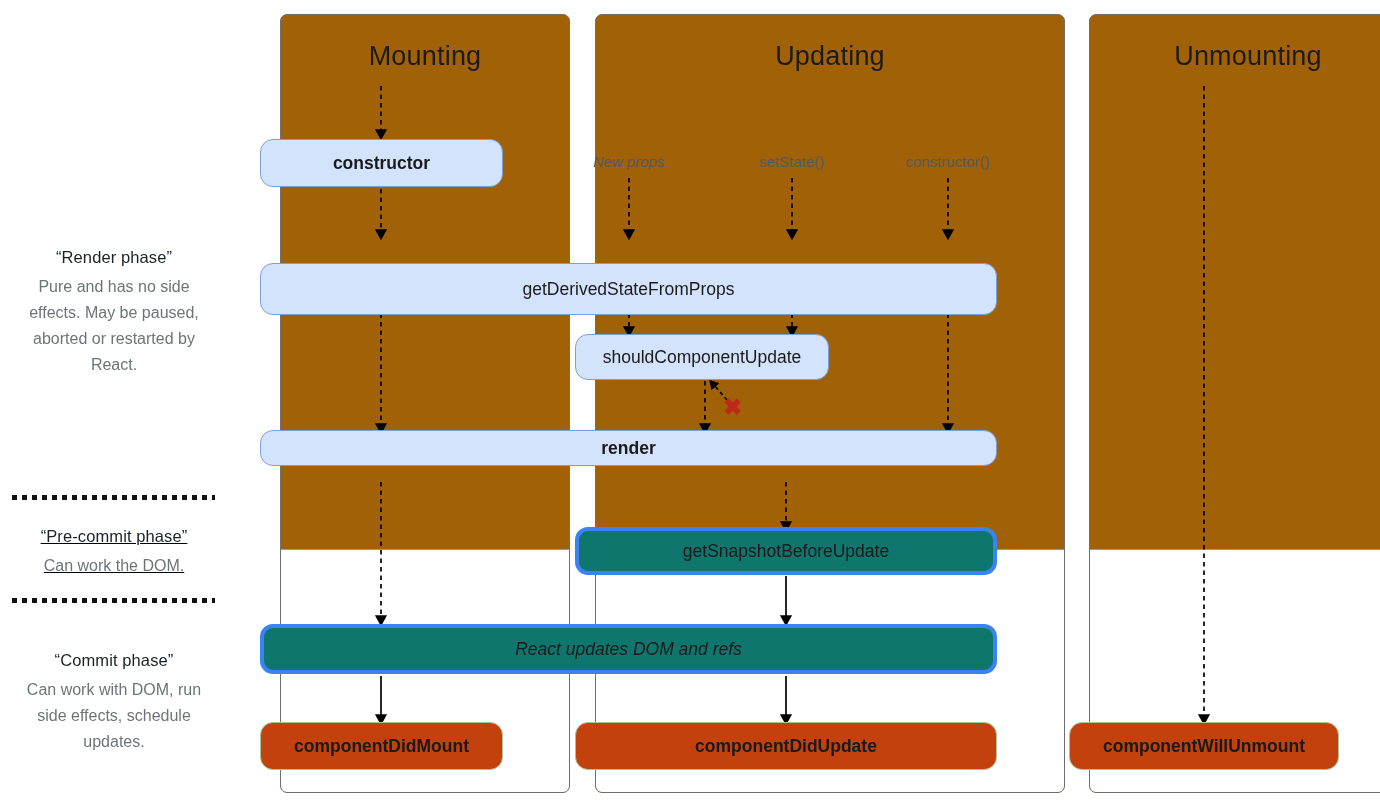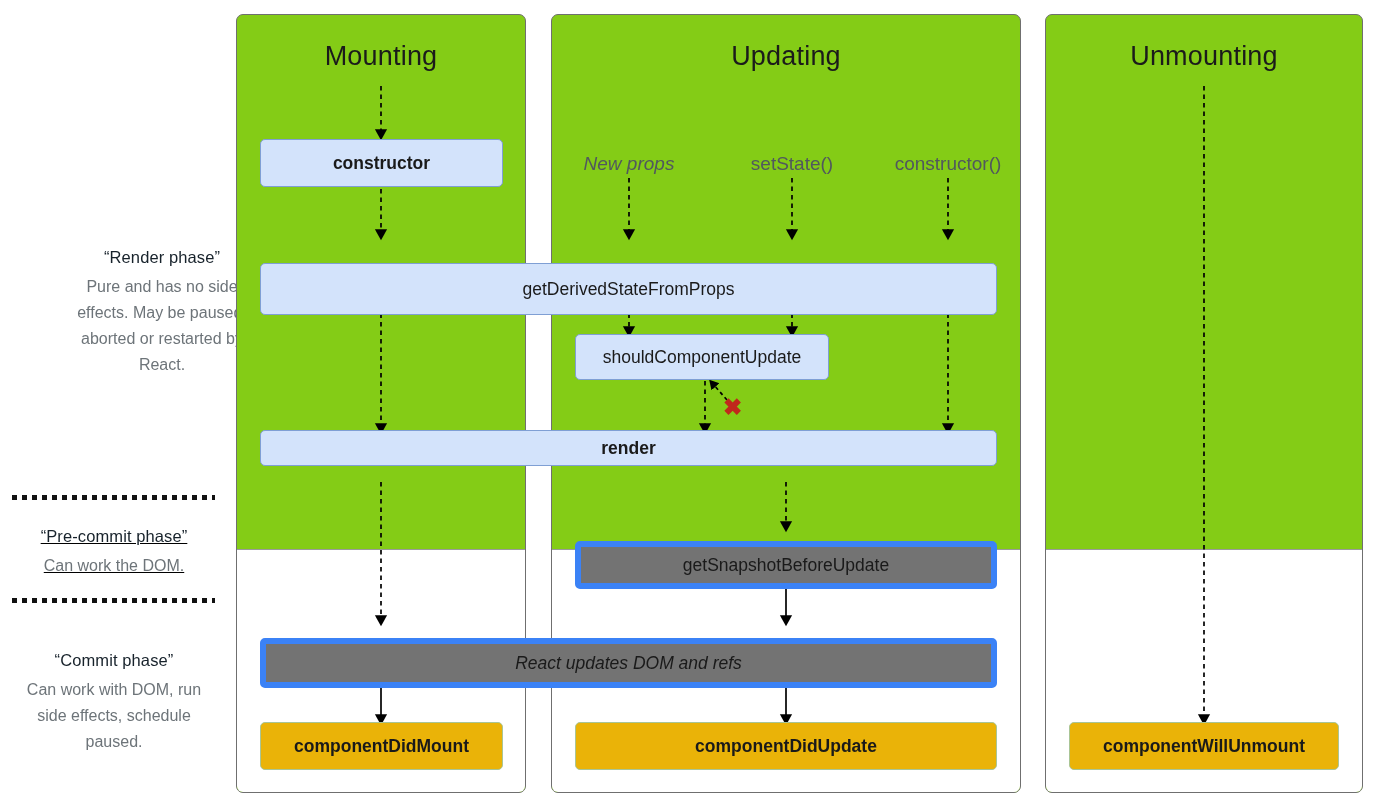--- a/index.html
+++ b/index.html
@@ -18,22 +18,23 @@
     background: #ffffff;
     overflow: hidden;
   }
 
   
   .panel {
     position: absolute;
     box-sizing: border-box;
     border: 1px solid #6f6f6f;
     border-radius: 7px;
-    background: #84cc16;
+    background: #a16207;
     overflow: hidden;
+    margin-left: 44px;
   }
   .panel-white-half {
     position: absolute;
     left: 0;
     right: 0;
     bottom: 0;
     background: #ffffff;
     border-top: 1px solid #9a9a9a;
   }
   .panel-title {
@@ -73,40 +74,40 @@
     left: 12px;
     width: 203px;
     background-image: repeating-linear-gradient(
       to right, #111 0 5px, rgba(0,0,0,0) 5px 10px);
   }
 
   
   .node {
     position: absolute;
     box-sizing: border-box;
-    border-radius: 5px;
+    border-radius: 13px;
     display: flex;
     align-items: center;
     justify-content: center;
     text-align: center;
     font-size: 17.5px;
     color: #1a1a1a;
     z-index: 4;
   }
   .node.blue   { background: #d3e3fb; border: 1px solid #7f9fd4; }
-  .node.yellow { background: #737373; border: 6px solid #3b82f6; margin-top: 14px; }
-  .node.green  { background: #eab308; border: 1px solid #a9c596; }
+  .node.yellow { background: #0f766e; border: 4px solid #3b82f6; }
+  .node.green  { background: #c2410c; border: 1px solid #a9c596; }
   .node.bold   { font-weight: bold; }
   .node.italic { font-style: italic; }
 
   
   .trigger {
     position: absolute;
     text-align: center;
-    font-size: 19px;
+    font-size: 15px;
     color: #51585e;
     z-index: 4;
   }
   .trigger.italic { font-style: italic; }
 
   
   #arrows {
     position: absolute;
     left: 0; top: 0;
     width: 1380px;
@@ -122,37 +123,37 @@
     font-weight: bold;
     color: #c0281c;
     line-height: 1;
   }
 </style>
 </head>
 <body>
 
 <div id="stage">
 
-  <div class="legend-block" style="top:248px;padding-left:48px;">
+  <div class="legend-block" style="top:248px;">
     <div class="legend-title">“Render phase”</div>
     <div class="legend-desc">Pure and has no side effects. May be paused, aborted or restarted by React.</div>
   </div>
 
   <div class="dotline" style="top:495px;"></div>
 
   <div class="legend-block" style="top:527px;text-decoration:underline;">
     <div class="legend-title">“Pre-commit phase”</div>
     <div class="legend-desc">Can work the DOM.</div>
   </div>
 
   <div class="dotline" style="top:598px;"></div>
 
   <div class="legend-block" style="top:651px;">
     <div class="legend-title">“Commit phase”</div>
-    <div class="legend-desc">Can work with DOM, run side effects, schedule paused.</div>
+    <div class="legend-desc">Can work with DOM, run side effects, schedule updates.</div>
   </div>
 
   <div class="panel" style="left:236px; top:14px; width:290px; height:779px;">
     <div class="panel-white-half" style="height:242px;"></div>
     <div class="panel-title">Mounting</div>
   </div>
 
   <div class="panel" style="left:551px; top:14px; width:470px; height:779px;">
     <div class="panel-white-half" style="height:242px;"></div>
     <div class="panel-title">Updating</div>

